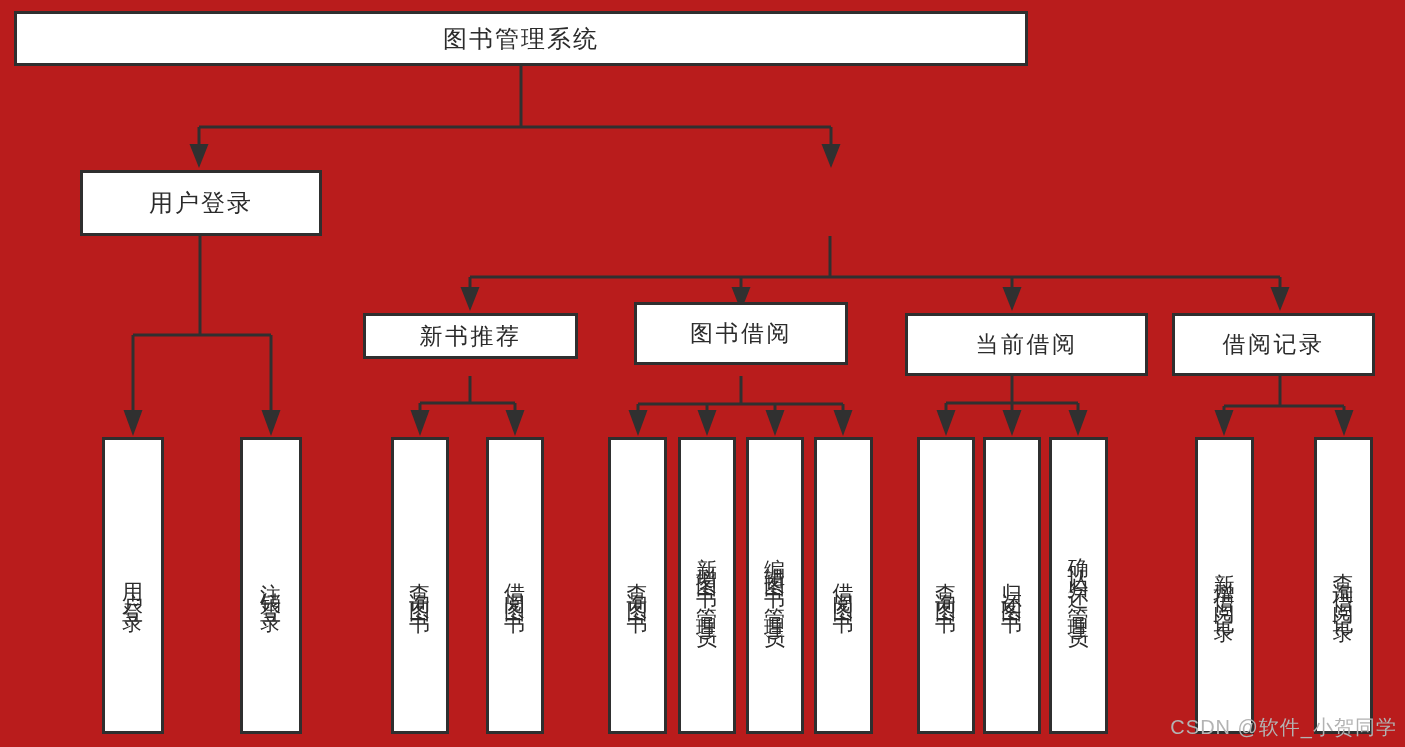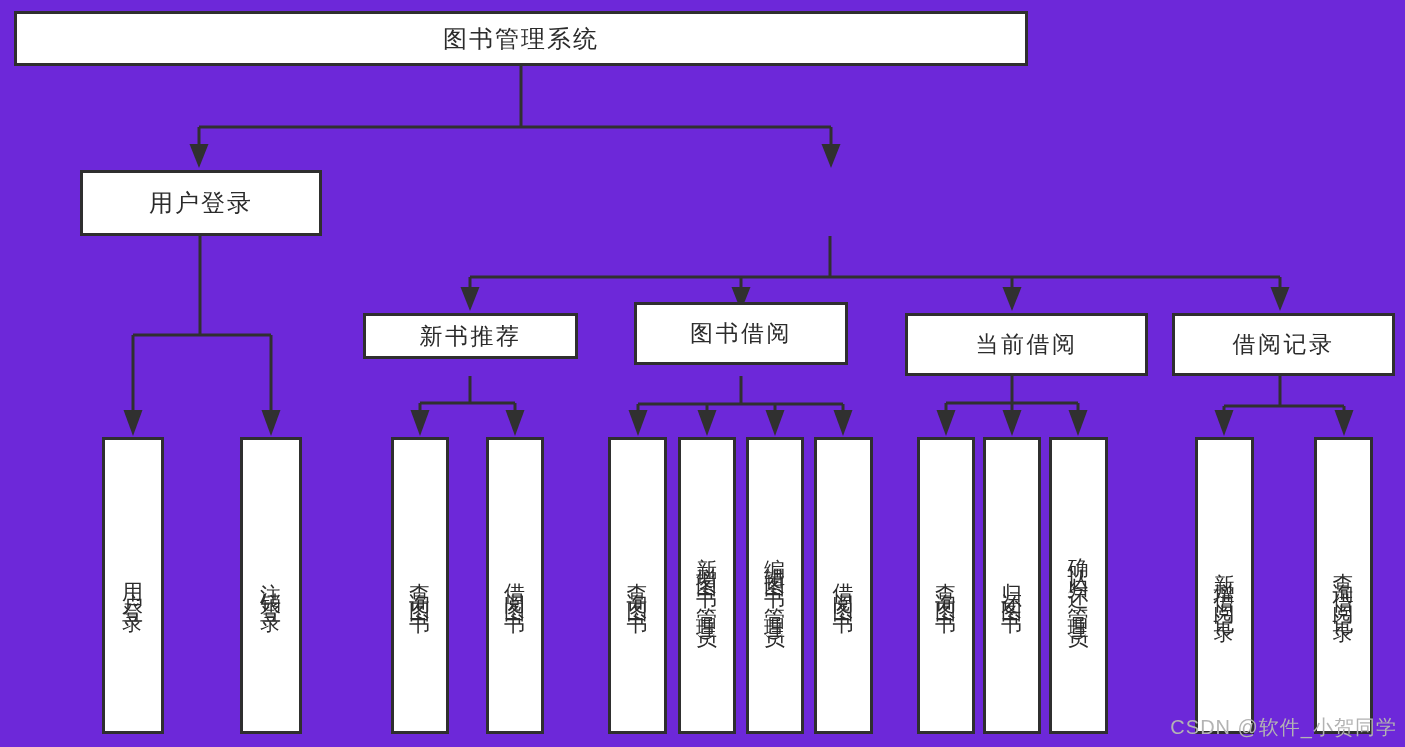--- a/index.html
+++ b/index.html
@@ -1,19 +1,19 @@
 <!DOCTYPE html>
 <html><head>
 <meta charset="utf-8">
 <style>
   html,body{margin:0;padding:0;background:#ffffff;}
   .stage{
     position:relative;
     width:1405px;height:747px;
-    background:#6d28d9;
+    background:#b91c1c;
     font-family:"Liberation Sans","DejaVu Sans",sans-serif;
     color:#2b2b2b;
     overflow:hidden;
   }
   .stage svg{position:absolute;left:0;top:0;}
   .node{
     position:absolute;
     box-sizing:border-box;
     border:3px solid #2f2f2f;
     background:#ffffff;
@@ -128,21 +128,21 @@
     </g>
   </svg>
 
   <div class="node" style="left:14px;top:11px;width:1014px;height:55px">图书管理系统</div>
 
   <div class="node" style="left:80px;top:170px;width:242px;height:66px">用户登录</div>
 
   <div class="node l3" style="left:363px;top:313px;width:215px;height:46px">新书推荐</div>
   <div class="node l3" style="left:634px;top:302px;width:214px;height:63px">图书借阅</div>
   <div class="node l3" style="left:905px;top:313px;width:243px;height:63px">当前借阅</div>
-  <div class="node l3" style="left:1172px;top:313px;width:223px;height:63px">借阅记录</div>
+  <div class="node l3" style="left:1172px;top:313px;width:203px;height:63px">借阅记录</div>
 
   <div class="vleaf" style="left:102px;width:62px">用户登录</div>
   <div class="vleaf" style="left:240px;width:62px">注销登录</div>
 
   <div class="vleaf" style="left:391px;width:58px">查询图书</div>
   <div class="vleaf" style="left:486px;width:58px">借阅图书</div>
 
   <div class="vleaf" style="left:608px;width:59px">查询图书</div>
   <div class="vleaf" style="left:678px;width:58px">新增图书（管理员）</div>
   <div class="vleaf" style="left:746px;width:58px">编辑图书（管理员）</div>

